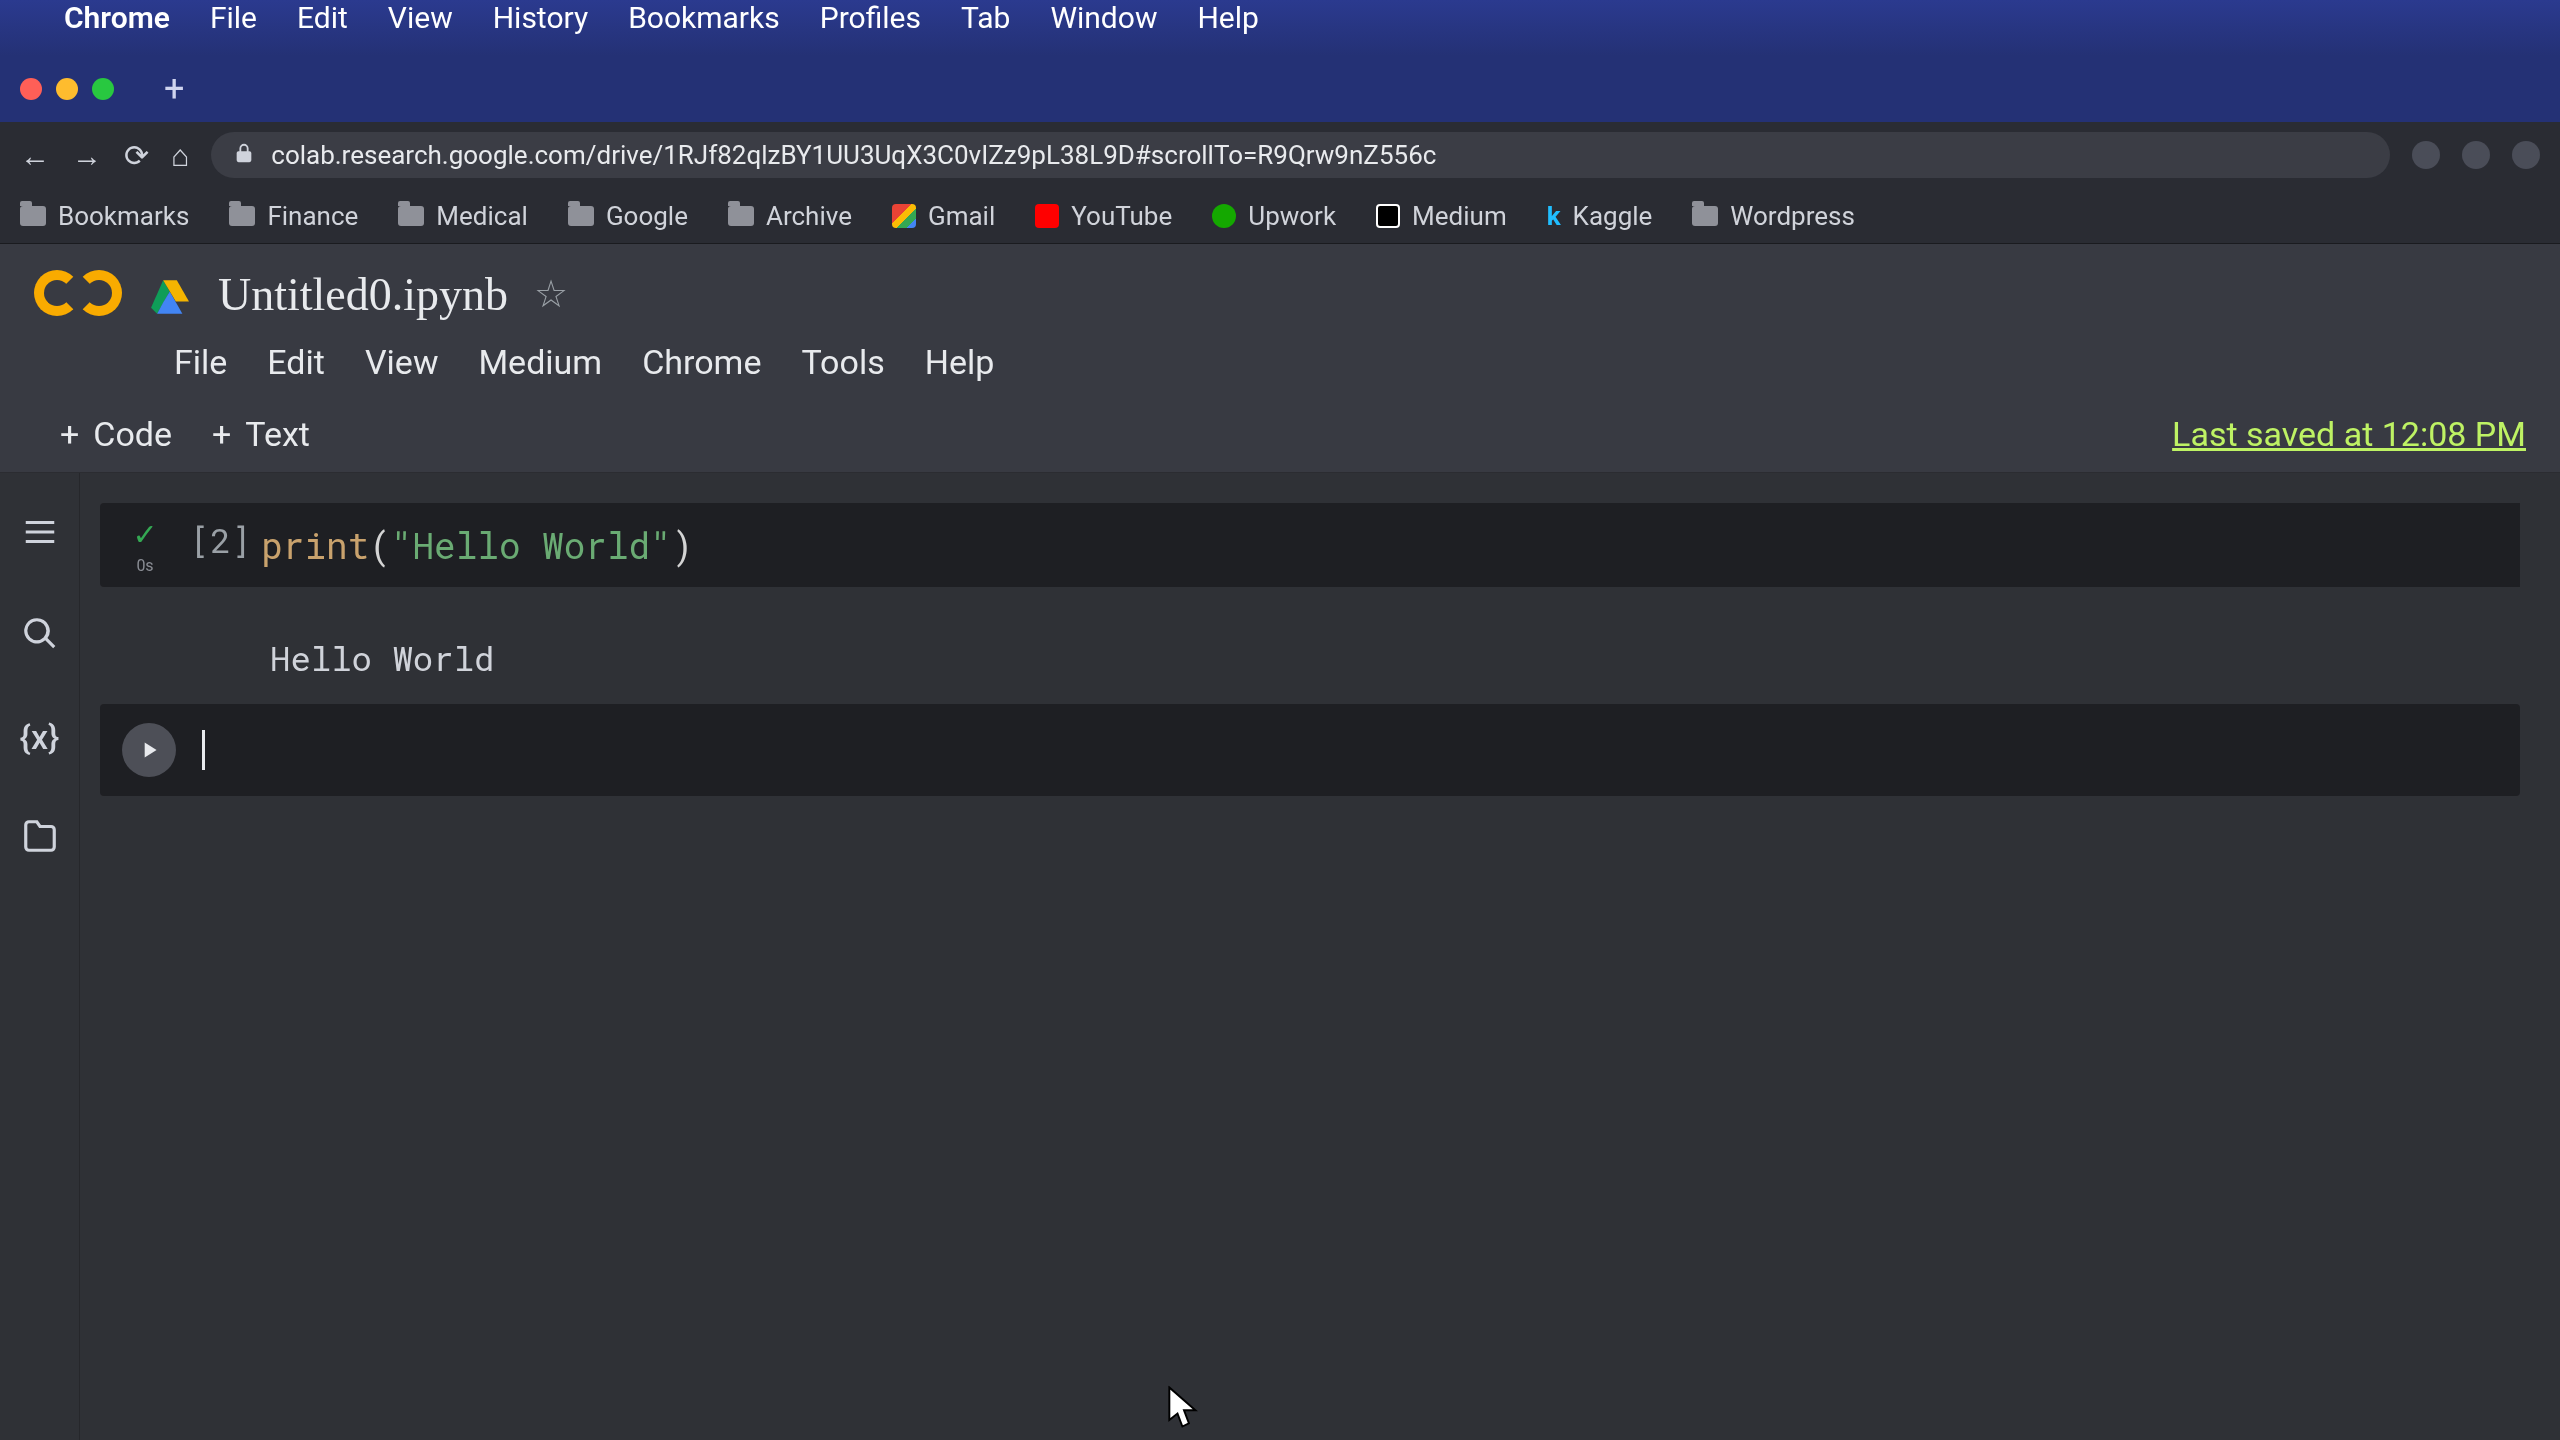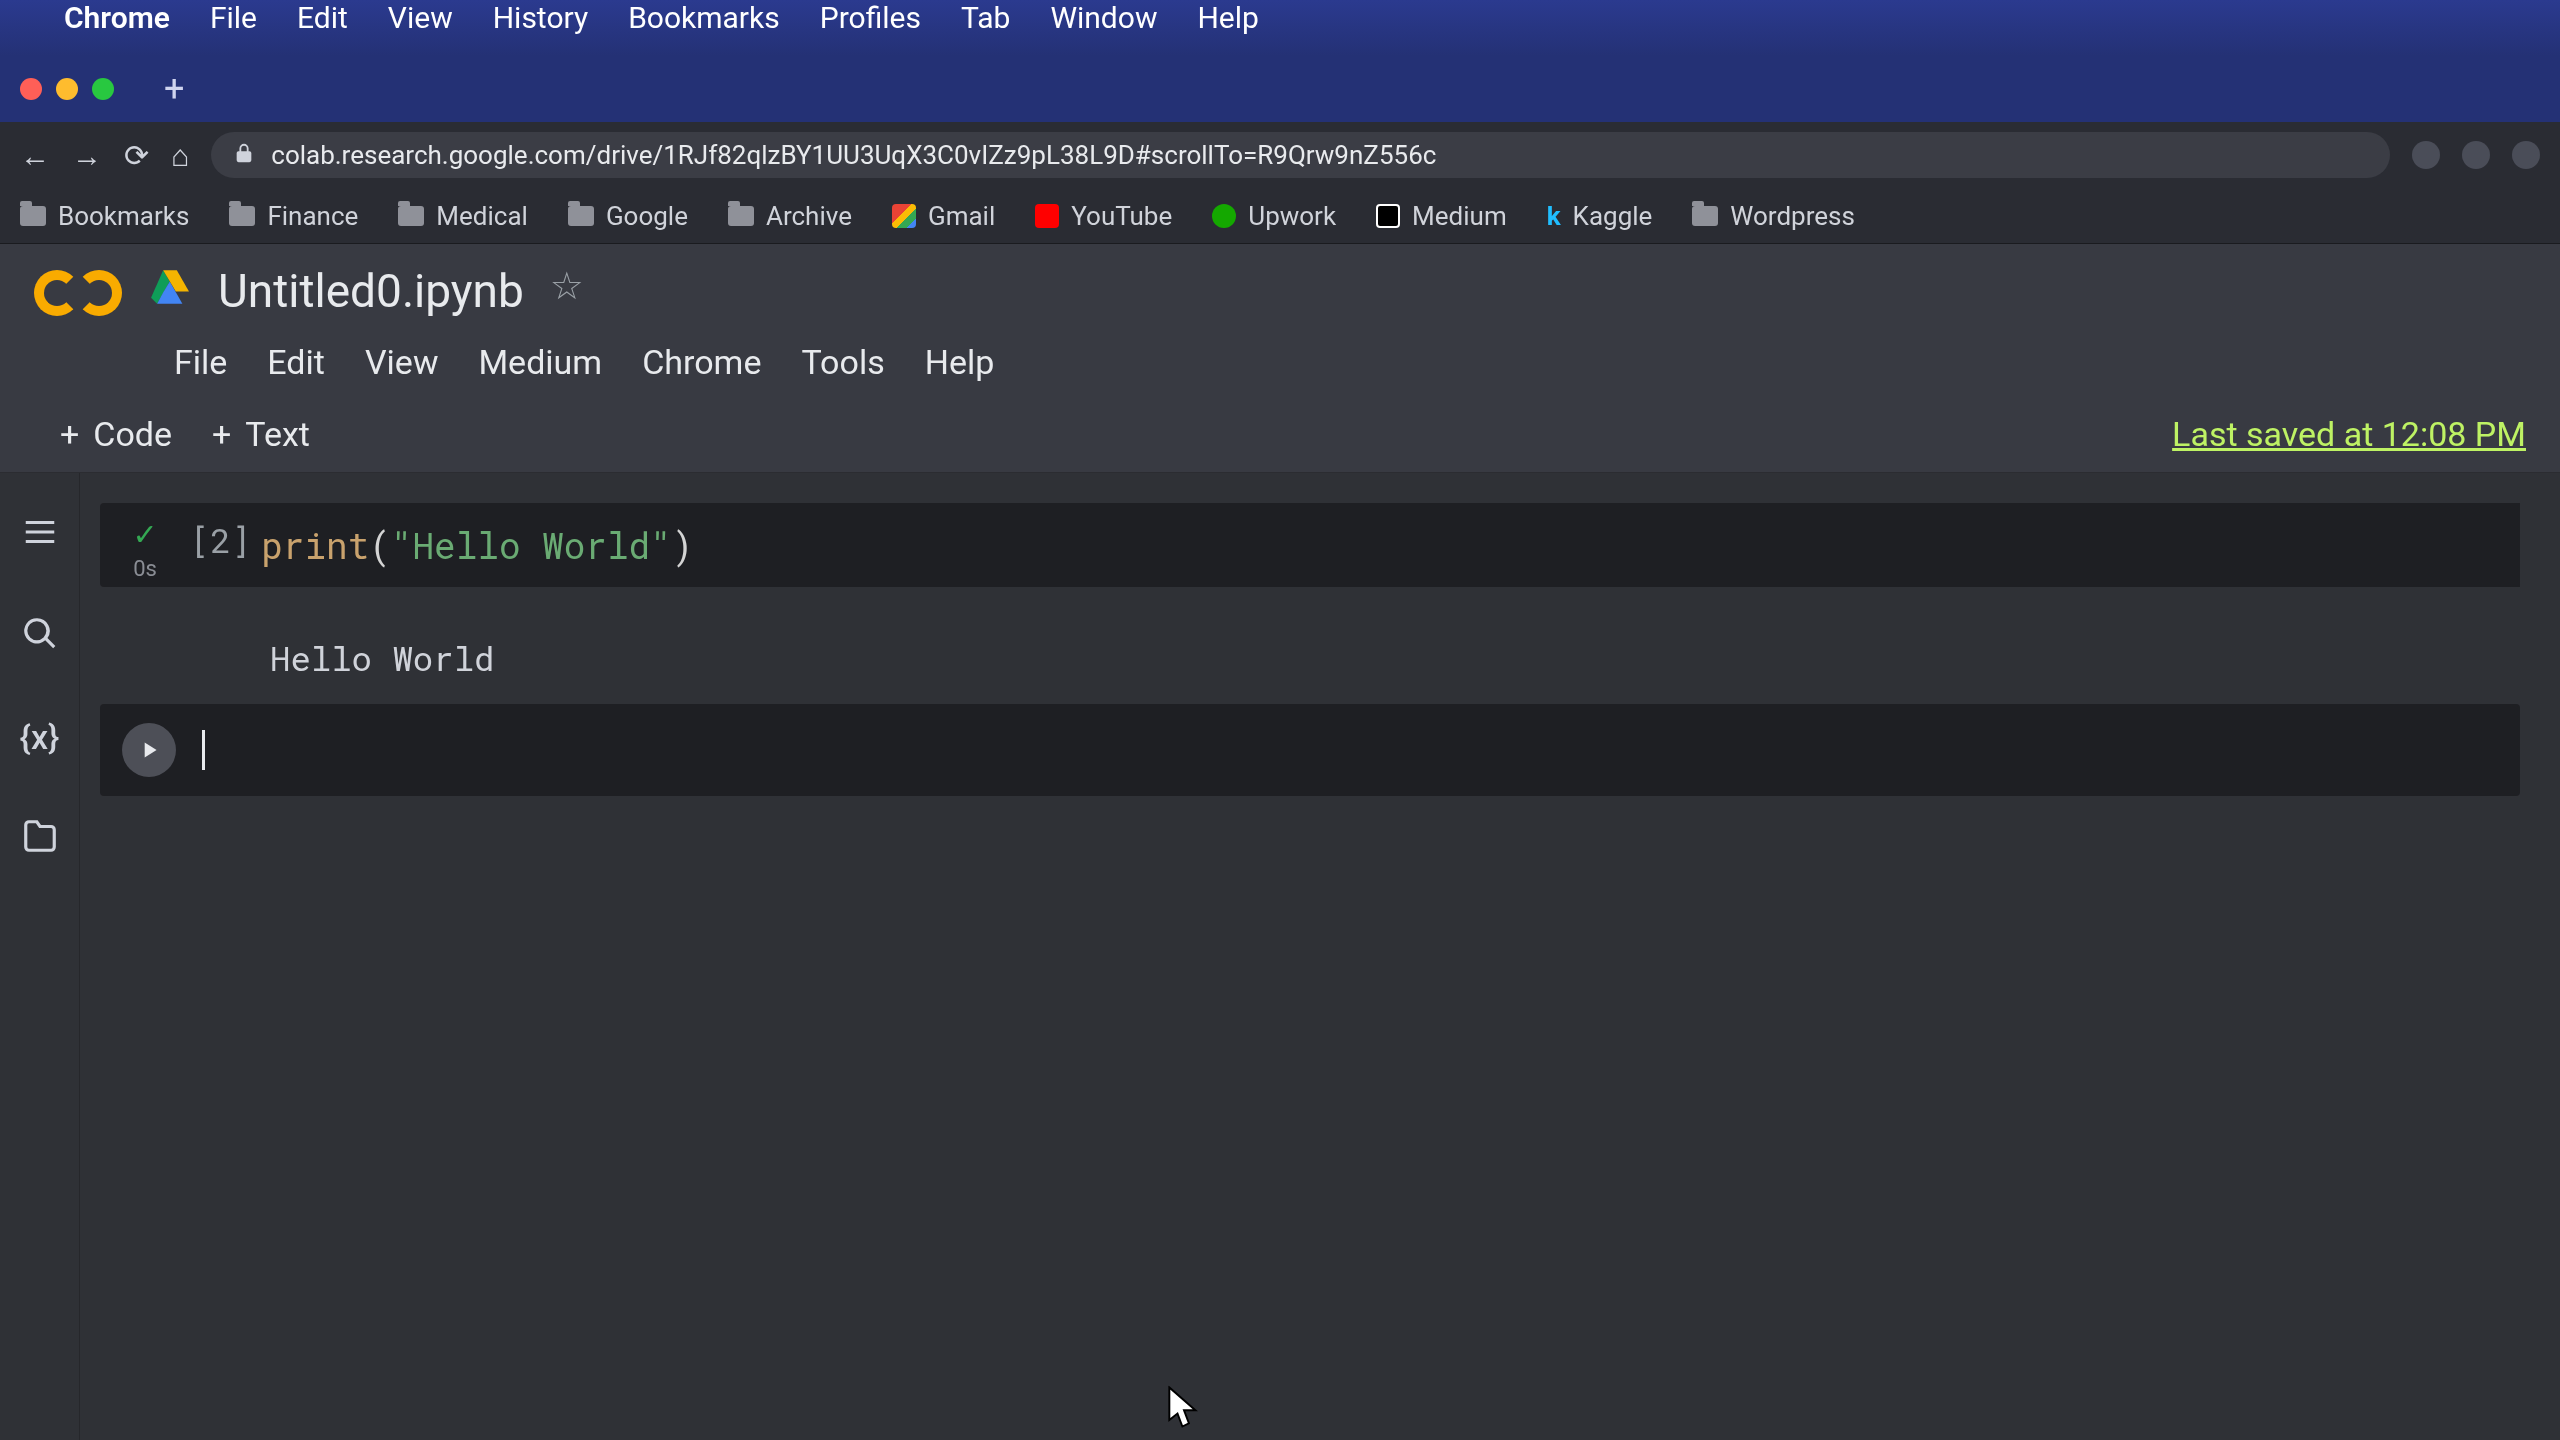--- a/index.html
+++ b/index.html
@@ -115,21 +115,21 @@
   .fav-up { background:#14a800; border-radius:50%;}
   .fav-md { background:#000; border:2px solid #fff;}
   .fav-kg { color:#20beff; font-weight:700; font-size:26px; }
 
   
   .colab-header {
     background: #383a42;
     padding: 20px 34px 0 34px;
   }
   .colab-title-row {
-    display:flex; align-items:flex-start; gap:26px;
+    display:flex; align-items:center; gap:26px;font-family:Liberation Serif, serif;
   }
   .colab-logo {
     width: 88px; height: 60px; position: relative;
   }
   .colab-logo .ring {
     position:absolute; width:46px; height:46px; border:10px solid #f9ab00; border-radius:50%;
   }
   .colab-logo .ring.l { left:0; top:6px; border-right-color: transparent; }
   .colab-logo .ring.r { right:0; top:6px; border-left-color: transparent; }
   .drive-icon {
@@ -168,21 +168,21 @@
   .cell {
     background:#1e1f23;
     border-radius:4px;
     margin-bottom:30px;
   }
   .cell-row { display:flex; align-items:flex-start; }
   .gutter {
     width:90px; display:flex; flex-direction:column; align-items:center; padding-top:14px; gap:4px;
   }
   .check { color:#34a853; font-size:30px; }
-  .exec-time { color:#8a8d94; font-size:22px; }
+  .exec-time { color:#8a8d94; font-size:16px; }
   .exec-count { color:#9aa0a6; font-family: "Roboto Mono", Menlo, monospace; font-size:34px; padding:14px 10px 0 0;}
   .code-area {
     flex:1; padding:18px 20px 18px 0;
     font-family: "Roboto Mono", Menlo, Consolas, monospace; font-size:36px;
     background:#1e1f23;
   }
   .tok-fn { color:#c9a26d; }
   .tok-punc { color:#d4d4d4; }
   .tok-str { color:#6aab73; }
 

